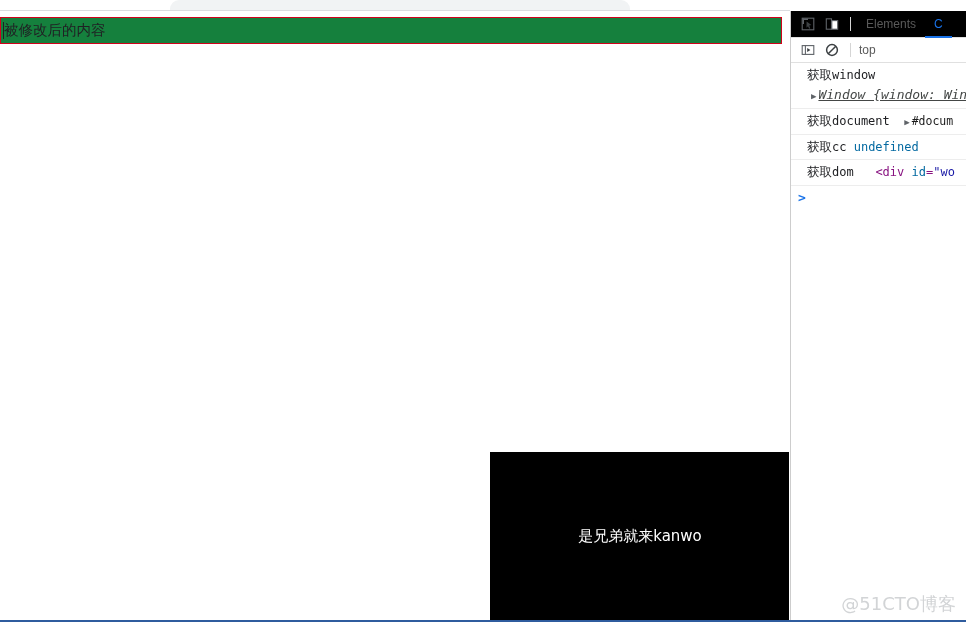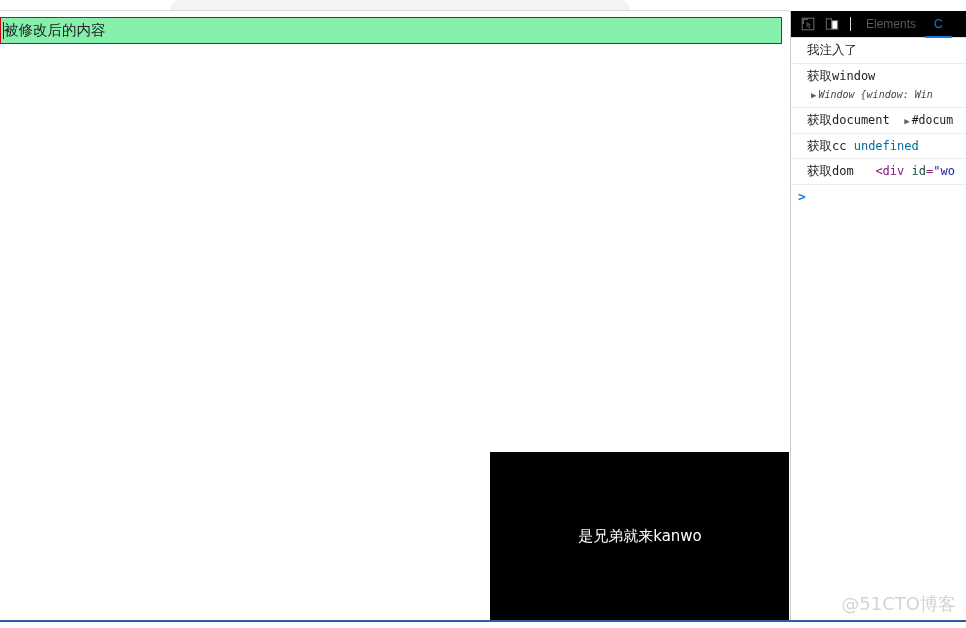--- a/index.html
+++ b/index.html
@@ -45,21 +45,21 @@
     width: 789px; height: 610px;
     background: #ffffff;
     overflow: hidden;
   }
 
   .edit-box {
     position: absolute;
     left: 0px; top: 6px;
     width: 782px; height: 27px;
     border: 1px solid #d0021b;
-    background: #86efac;
+    background: #15803d;
     display: flex;
     align-items: center;
     padding-left: 2px;
   }
   .edit-box .caret {
     display: inline-block;
     width: 1px;
     height: 17px;
     background: #202124;
     margin-right: 0px;
@@ -172,32 +172,33 @@
   }
   .cjk {
     font-family: "DejaVu Sans", sans-serif;
     font-size: 12.5px;
   }
   .mono { font-family: "DejaVu Sans Mono", monospace; }
   .obj-italic {
     font-family: "DejaVu Sans Mono", monospace;
     font-style: italic;
     color: #444746;
-    font-size: 10px;
+    font-size: 13px;
+    text-decoration: underline;
   }
   .disclosure {
     color: #5f6368;
     font-size: 9px;
     margin-right: 2px;
   }
   .undef { color: #0369a1; }
   .node-ref { color: #1a1a1a; font-size: 11.5px; text-align: center; }
   .tag-punc { color: #881280; }
   .tag-name { color: #881280; }
-  .attr-name { color: #14532d; }
+  .attr-name { color: #0369a1; }
   .attr-val { color: #1a1aa6; }
 
   .console-prompt {
     display: flex;
     align-items: flex-start;
     padding: 5px 4px 4px 7px;
     height: 22px;
   }
   .prompt-caret {
     color: #1a73e8;
@@ -275,26 +276,44 @@
       </div>
 
       <div class="dt-sep"></div>
 
       <div class="dt-tabs">
         <div class="dt-tab">Elements</div>
         <div class="dt-tab active">C</div>
       </div>
     </div>
 
+    <div class="dt-subbar">
+
+      <div class="dt-icon-btn">
+        <svg width="14" height="14" viewBox="0 0 14 14">
+          <rect x="1.2" y="2.6" width="11.6" height="8.8" fill="none" stroke="#5f6368" stroke-width="1.1"></rect>
+          <line x1="4.4" y1="2.6" x2="4.4" y2="11.4" stroke="#5f6368" stroke-width="1.1"></line>
+          <path d="M6.2 5 L9.4 7 L6.2 9 Z" fill="#3c4043"></path>
+        </svg>
+      </div>
+
+      <div class="dt-icon-btn">
+        <svg width="14" height="14" viewBox="0 0 14 14">
+          <circle cx="7" cy="7" r="5.4" fill="none" stroke="#3c4043" stroke-width="1.5"></circle>
+          <line x1="3.2" y1="10.8" x2="10.8" y2="3.2" stroke="#3c4043" stroke-width="1.5"></line>
+        </svg>
+      </div>
+
+      <div class="dt-sep"></div>
+
+      <div class="dt-context">top</div>
+    </div>
 
     <div class="console-list">
 
-      <div class="console-row">
-        <span class="cjk">我注入了</span>
-      </div>
 
       <div class="console-row" style="border-bottom:none; padding-bottom:0;">
         <span class="cjk">获取</span><span class="mono">window</span>
       </div>
 
       <div class="console-row" style="padding-left:20px; padding-top:0;">
         <span class="disclosure">▶</span><span class="obj-italic">Window {window: Win</span>
       </div>
 
       <div class="console-row">

